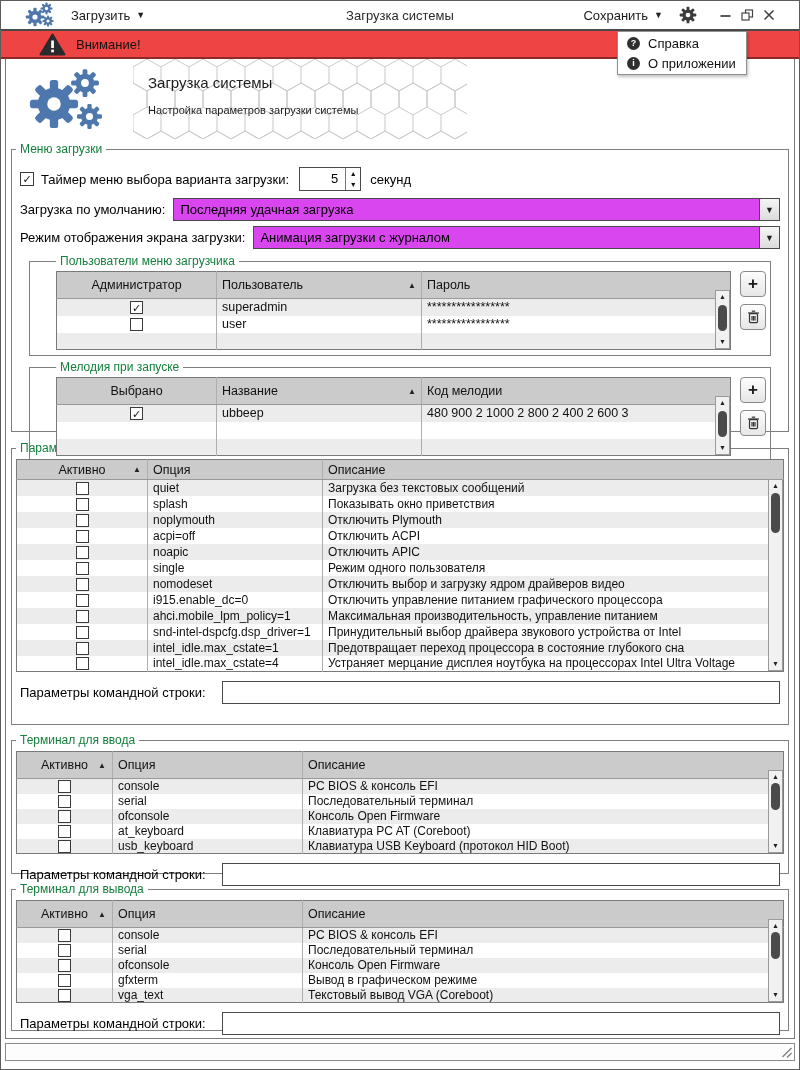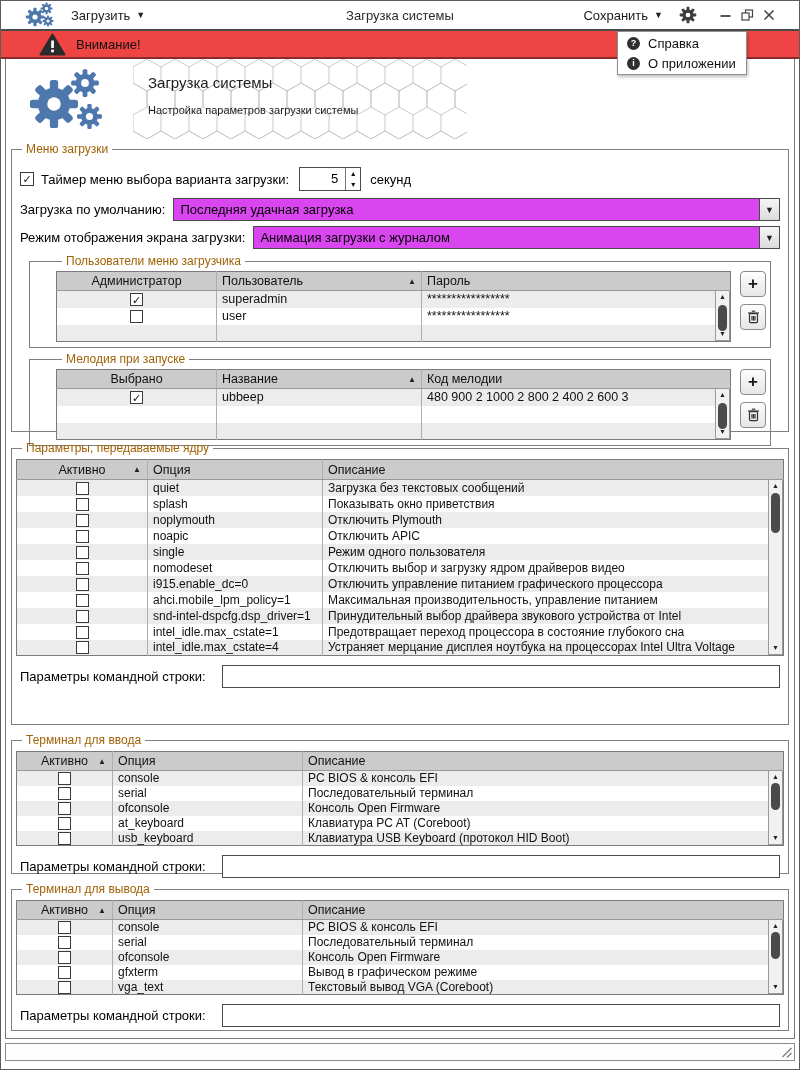--- a/index.html
+++ b/index.html
@@ -25,21 +25,21 @@
   
   .content { margin: 0 4px; border: 1px solid #7a7a7a; border-top: none; height: 980px; background: #fff; overflow: hidden; }
 
   .banner { height: 78px; position: relative; }
   .hexes { position: absolute; left: 127px; top: 0; }
   .banner-icon { position: absolute; left: 20px; top: 7px; }
   .banner-title { position: absolute; left: 142px; top: 15px; font-size: 15px; color: #1d1d1d; }
   .banner-sub { position: absolute; left: 142px; top: 45px; font-size: 11px; color: #1d1d1d; }
 
   fieldset { border: 1px solid #7f7f7f; margin: 0 5px; padding: 2px 4px 4px; }
-  legend { font-size: 12px; padding: 0 4px; margin-left: 6px; color: #a16207; }
+  legend { font-size: 12px; padding: 0 4px; margin-left: 0; color: #15803d; }
   #fs-boot { height: 290px; margin-top: 5px; }
   #fs-kernel { height: 284px; margin-top: 9px; }
   #fs-termin { height: 141px; margin-top: 8px; }
   #fs-termout { height: 149px; margin-top: 8px; }
 
   .timer-row { display: flex; align-items: center; margin: 7px 4px 5px; height: 28px; font-size: 13px; }
   .combo-row { display: flex; align-items: center; margin: 5px 4px; font-size: 13px; }
   .combo-row .lbl { margin-right: 8px; white-space: nowrap; }
   .combo { display: flex; align-items: stretch; border: 1px solid #4a4a4a; background: #d946ef; height: 23px; flex: 1; }
   .combo .val { flex: 1; padding: 3px 6px 0; font-size: 13px; overflow: hidden; white-space: nowrap; }
@@ -53,21 +53,21 @@
   .spin .btns { width: 15px; border-left: 1px solid #777; display: flex; flex-direction: column; }
   .spin .btns span { flex: 1; font-size: 7px; display: flex; align-items: center; justify-content: center; color: #111; }
   .unit { margin-left: 9px; }
 
   .sub { margin: 4px 13px 0; padding: 3px 4px 5px 26px; display: flex; align-items: flex-start; }
   .tw { position: relative; flex: 1; }
   .side { display: flex; flex-direction: column; gap: 7px; margin-left: 9px; padding-top: 0; }
   .sq { width: 26px; height: 26px; border: 1px solid #8a8a8a; border-radius: 4px; background: linear-gradient(#fdfdfd,#e6e6e6); display: flex; align-items: center; justify-content: center; font-size: 17px; font-weight: bold; color: #1a1a1a; }
 
   table.grid { width: 100%; border-collapse: collapse; table-layout: fixed; background: #fff; border: 1px solid #7a7a7a; }
-  .grid th { background: #cbcbcb; font-weight: normal; font-size: 12.5px; border-bottom: 1px solid #999; padding: 0 5px; text-align: left; height: 19px; color: #111; }
+  .grid th { background: #cbcbcb; font-weight: normal; font-size: 12.5px; border-bottom: 1px solid #999; padding: 0 5px; text-align: left; height: 27px; color: #111; }
   .grid.hd20 th { height: 20px; }
   .grid th + th, .grid td + td { border-left: 1px solid #aeaeae; }
   .grid td { font-size: 12.5px; padding: 0 5px; height: 17px; overflow: hidden; white-space: nowrap; color: #111; }
   .grid.rh16 td { height: 16px; font-size: 12px; }
   .grid.rh15 td { height: 15px; font-size: 12px; }
   .grid tbody tr:nth-child(odd) { background: #ececec; }
   .grid .cbc { text-align: center; }
   .th-in { display: flex; align-items: center; position: relative; }
   .th-in.c { justify-content: center; }
   .sort { font-size: 8px; margin-left: auto; color: #222; }
@@ -378,20 +378,25 @@
                 <td>splash</td>
                 <td>Показывать окно приветствия</td>
               </tr>
               <tr>
                 <td class="cbc"><span class="cb"></span></td>
                 <td>noplymouth</td>
                 <td>Отключить Plymouth</td>
               </tr>
               <tr>
                 <td class="cbc"><span class="cb"></span></td>
+                <td>acpi=off</td>
+                <td>Отключить ACPI</td>
+              </tr>
+              <tr>
+                <td class="cbc"><span class="cb"></span></td>
                 <td>noapic</td>
                 <td>Отключить APIC</td>
               </tr>
               <tr>
                 <td class="cbc"><span class="cb"></span></td>
                 <td>single</td>
                 <td>Режим одного пользователя</td>
               </tr>
               <tr>
                 <td class="cbc"><span class="cb"></span></td>

